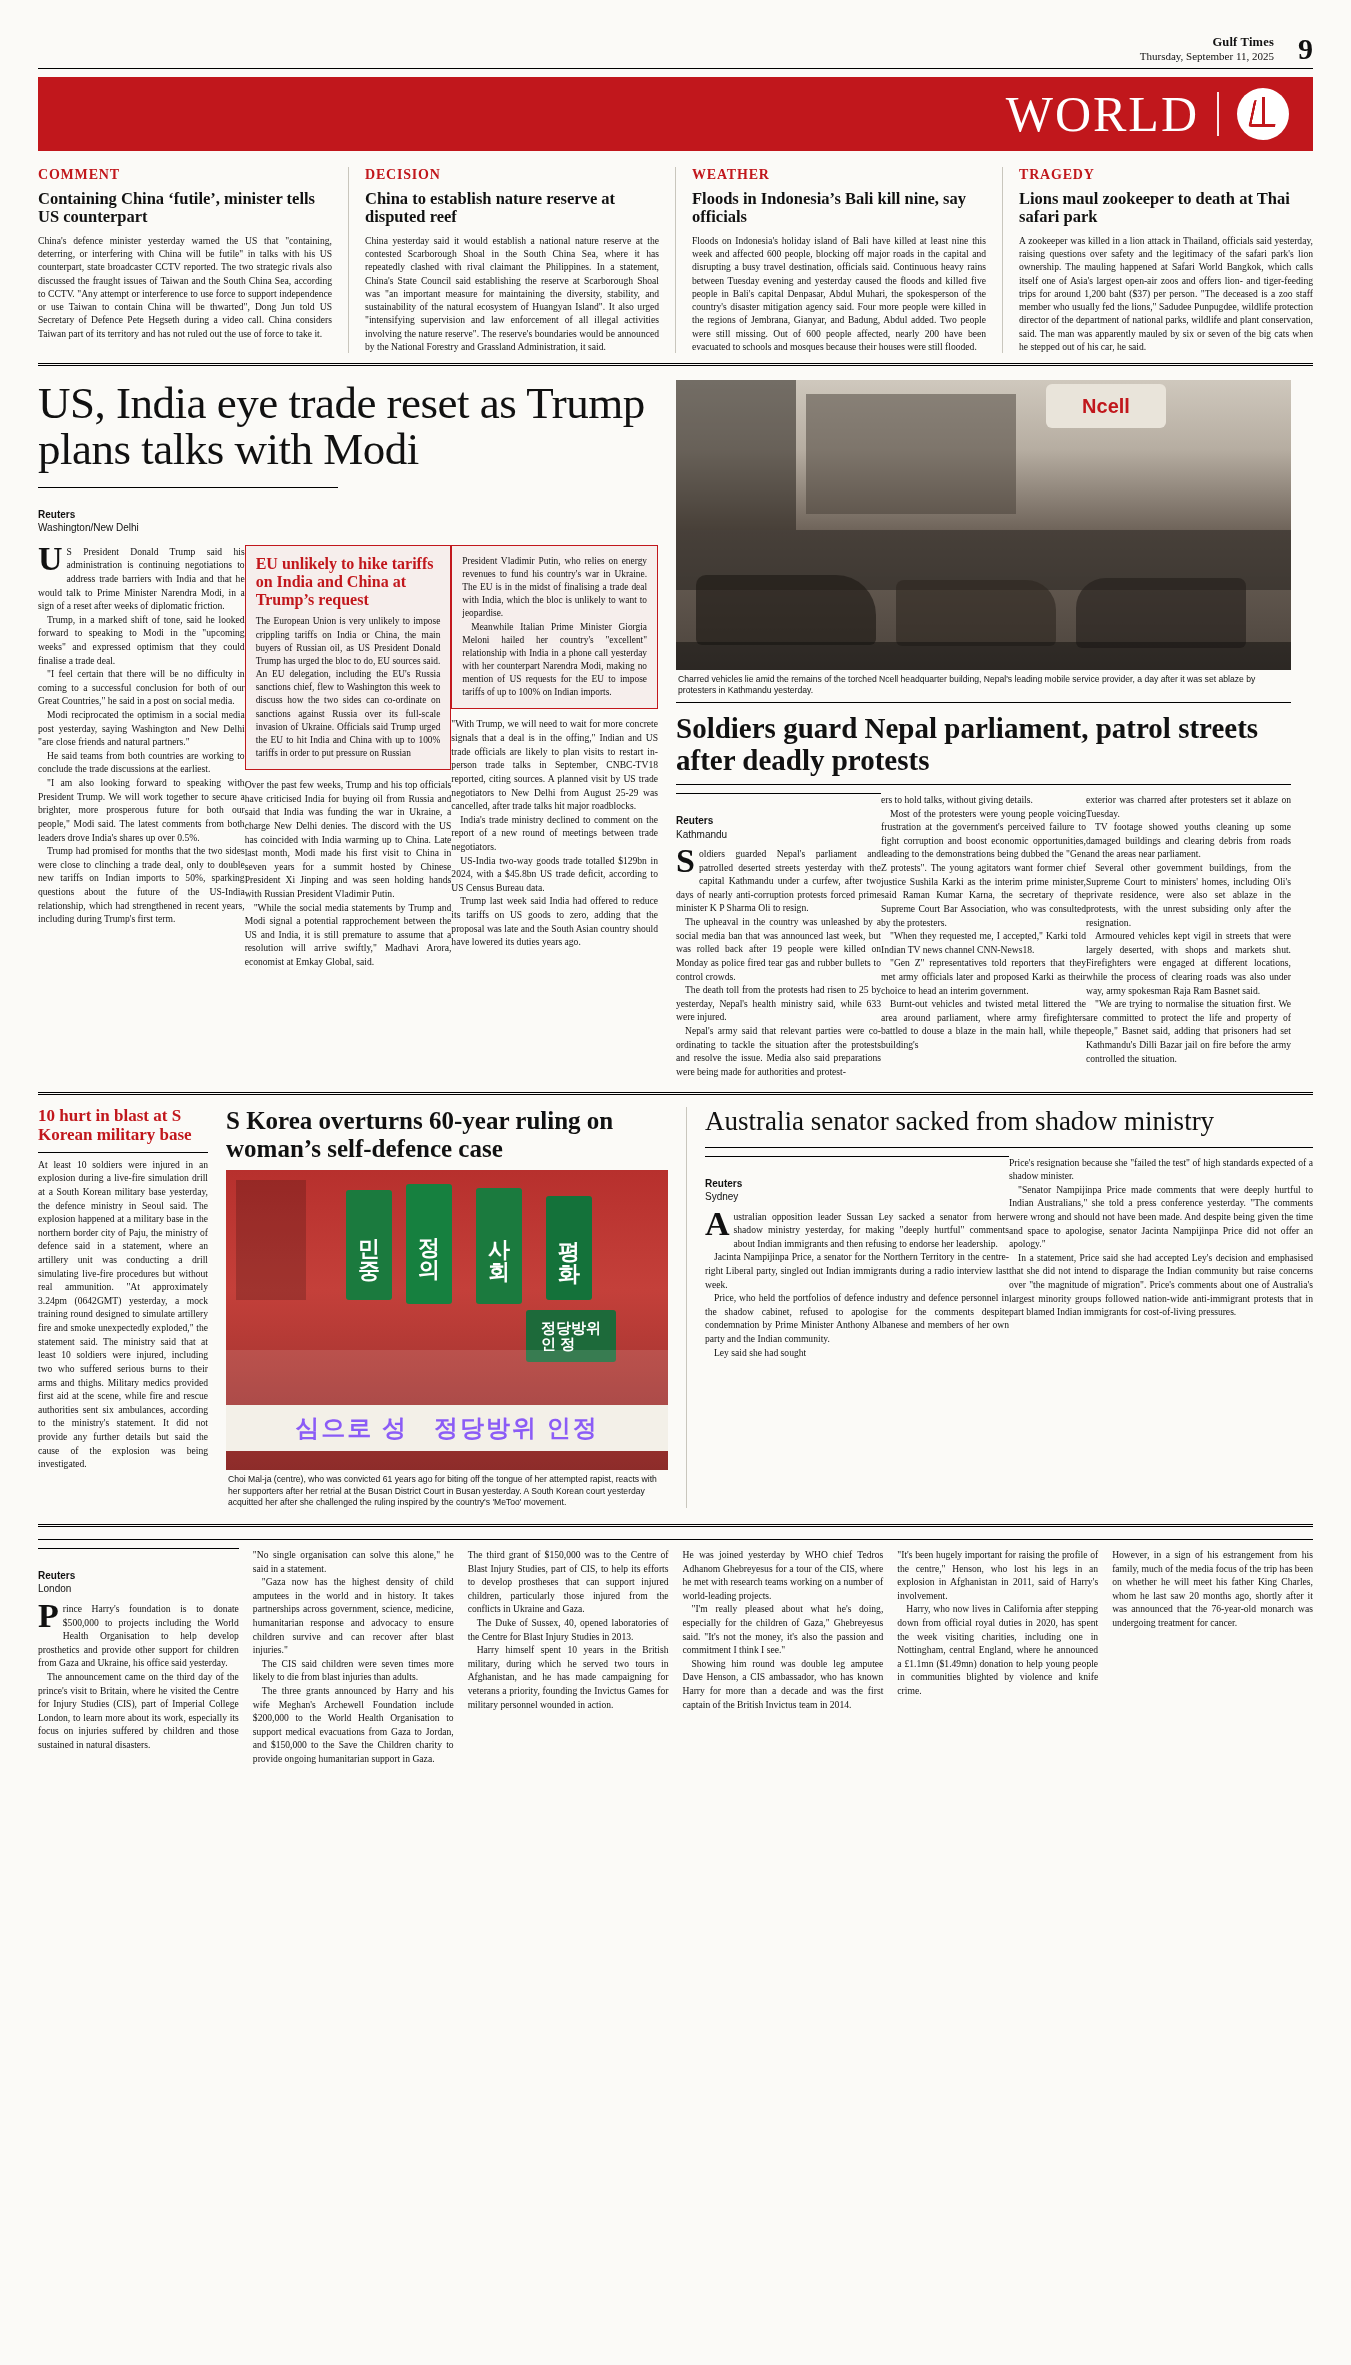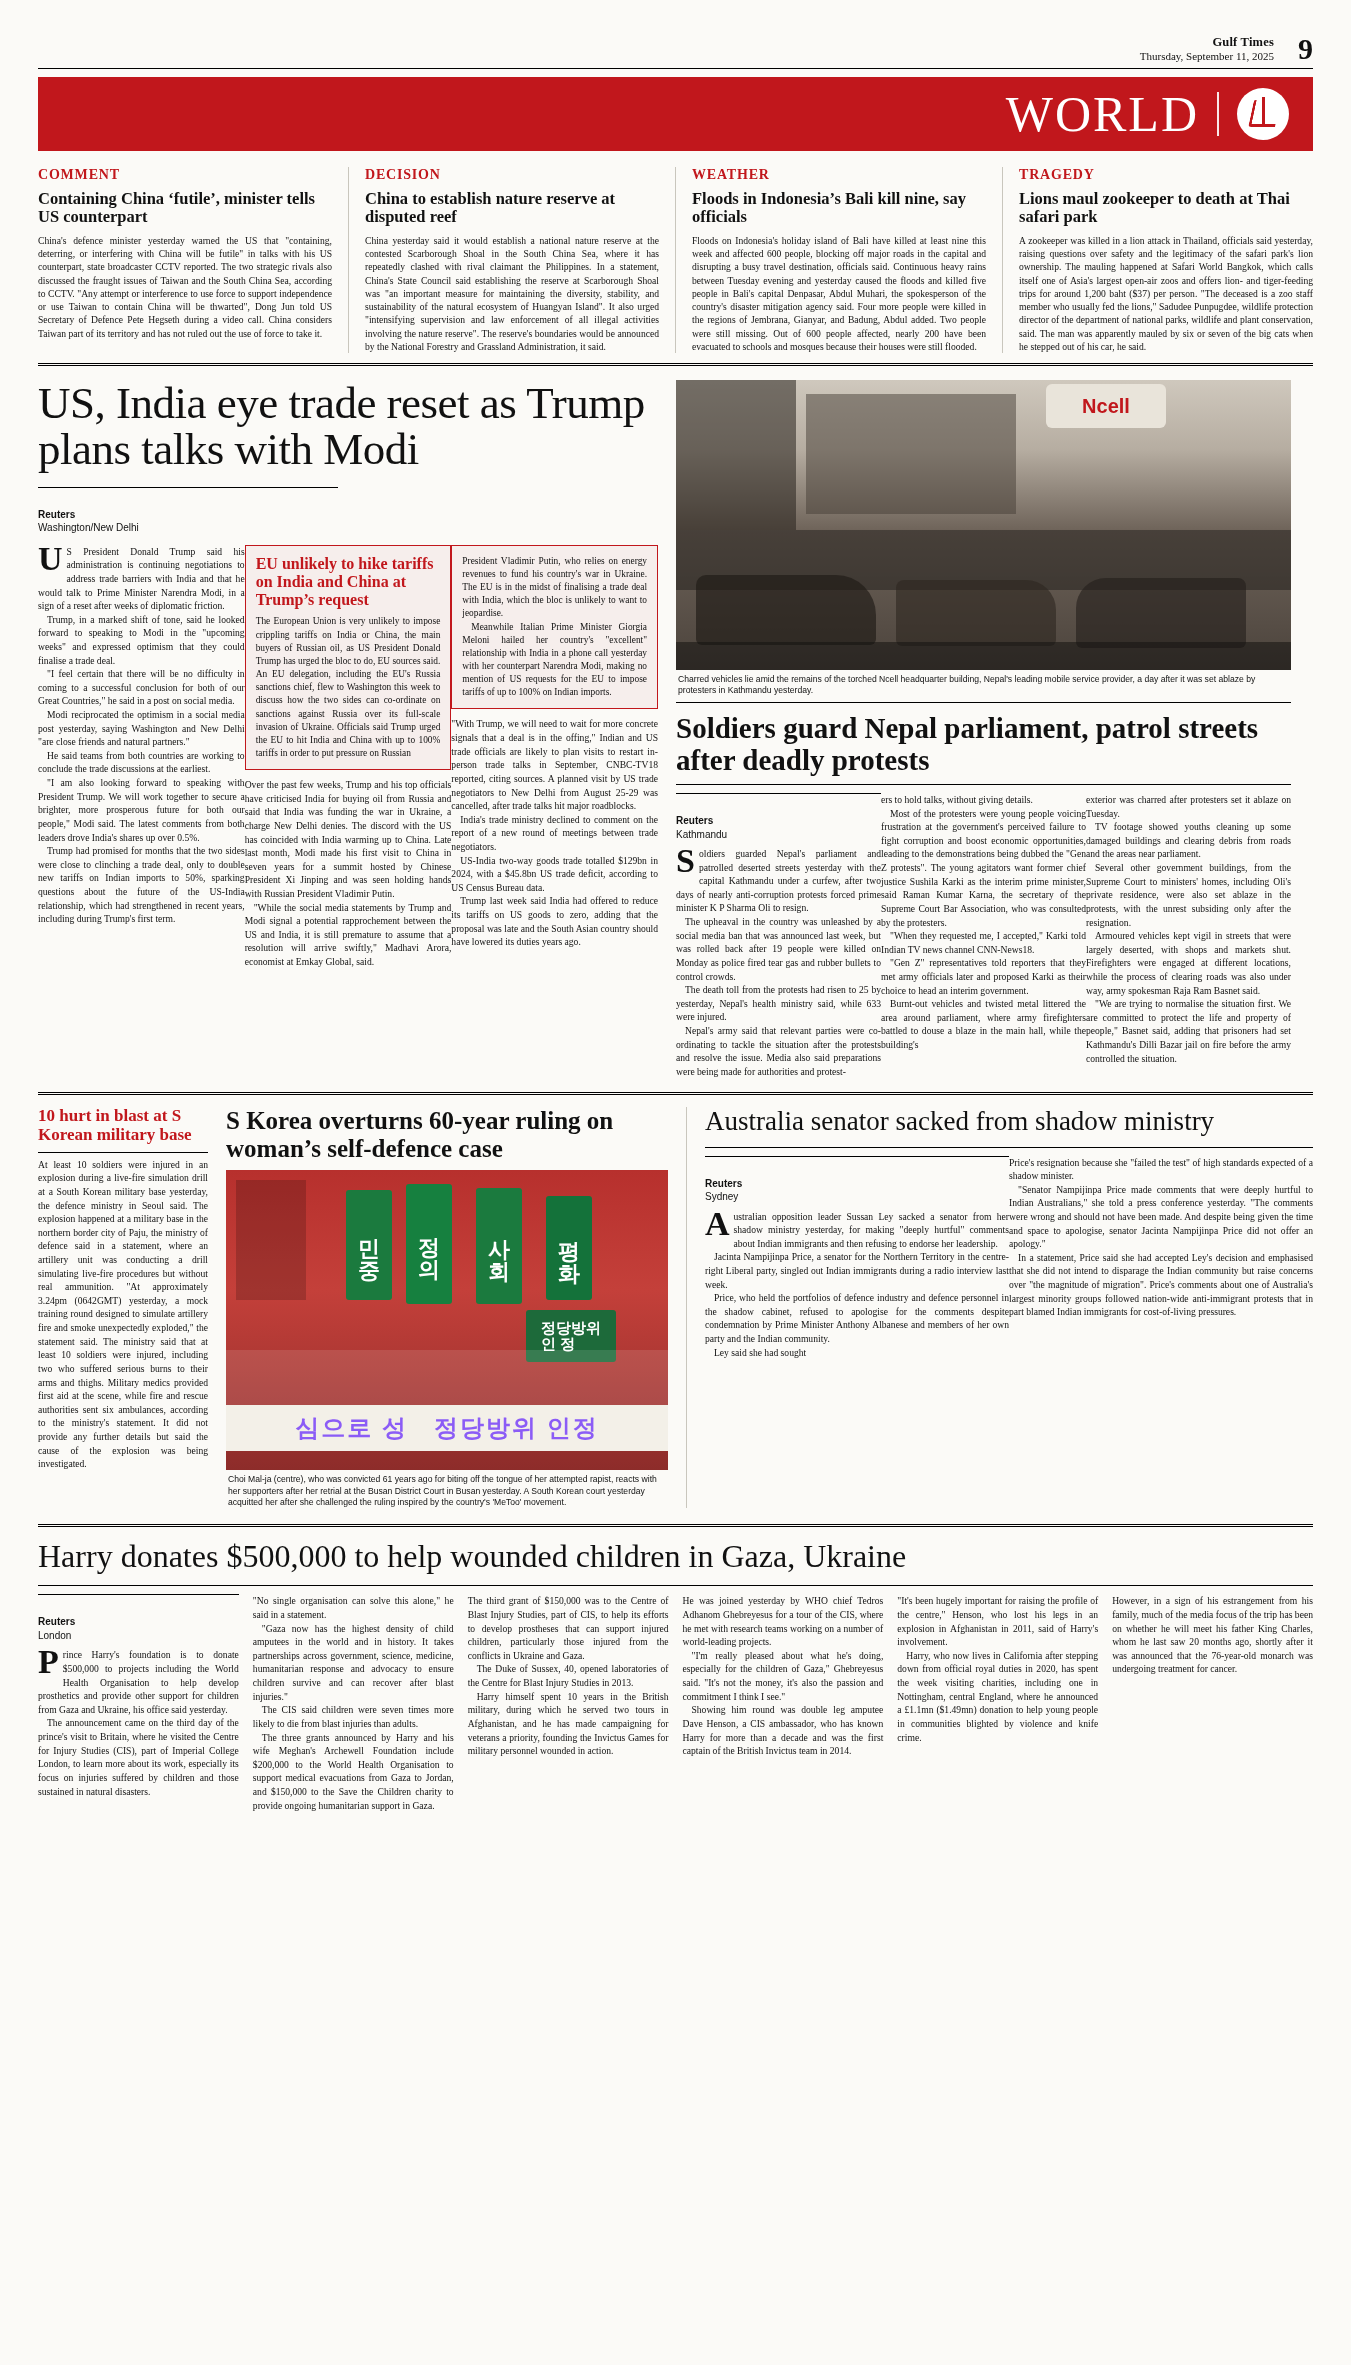--- a/index.html
+++ b/index.html
@@ -284,21 +284,20 @@
         <div class="col">
           <p class="tiny first">Price's resignation because she "failed the test" of high standards expected of a shadow minister.</p>
           <p class="tiny">"Senator Nampijinpa Price made comments that were deeply hurtful to Indian Australians," she told a press conference yesterday. "The comments were wrong and should not have been made. And despite being given the time and space to apologise, senator Jacinta Nampijinpa Price did not offer an apology."</p>
           <p class="tiny">In a statement, Price said she had accepted Ley's decision and emphasised that she did not intend to disparage the Indian community but raise concerns over "the magnitude of migration". Price's comments about one of Australia's largest minority groups followed nation-wide anti-immigrant protests that in part blamed Indian immigrants for cost-of-living pressures.</p>
         </div>
       </div>
     </div>
   </div>
 
   <div class="bottom">
-    <h2>Harry donates $500,000 to help wounded children in Gaza, Ukraine</h2>
     <div class="rule-thin" style="margin-bottom:8px;"></div>
     <div class="cols6">
       <div class="col">
         <div class="byline" style="margin-bottom:6px;">
           <span style="font-weight:bold;">Reuters</span>
           <span>London</span>
         </div>
         <p class="tiny first dropcap">Prince Harry's foundation is to donate $500,000 to projects including the World Health Organisation to help develop prosthetics and provide other support for children from Gaza and Ukraine, his office said yesterday.</p>
         <p class="tiny">The announcement came on the third day of the prince's visit to Britain, where he visited the Centre for Injury Studies (CIS), part of Imperial College London, to learn more about its work, especially its focus on injuries suffered by children and those sustained in natural disasters.</p>
       </div>

